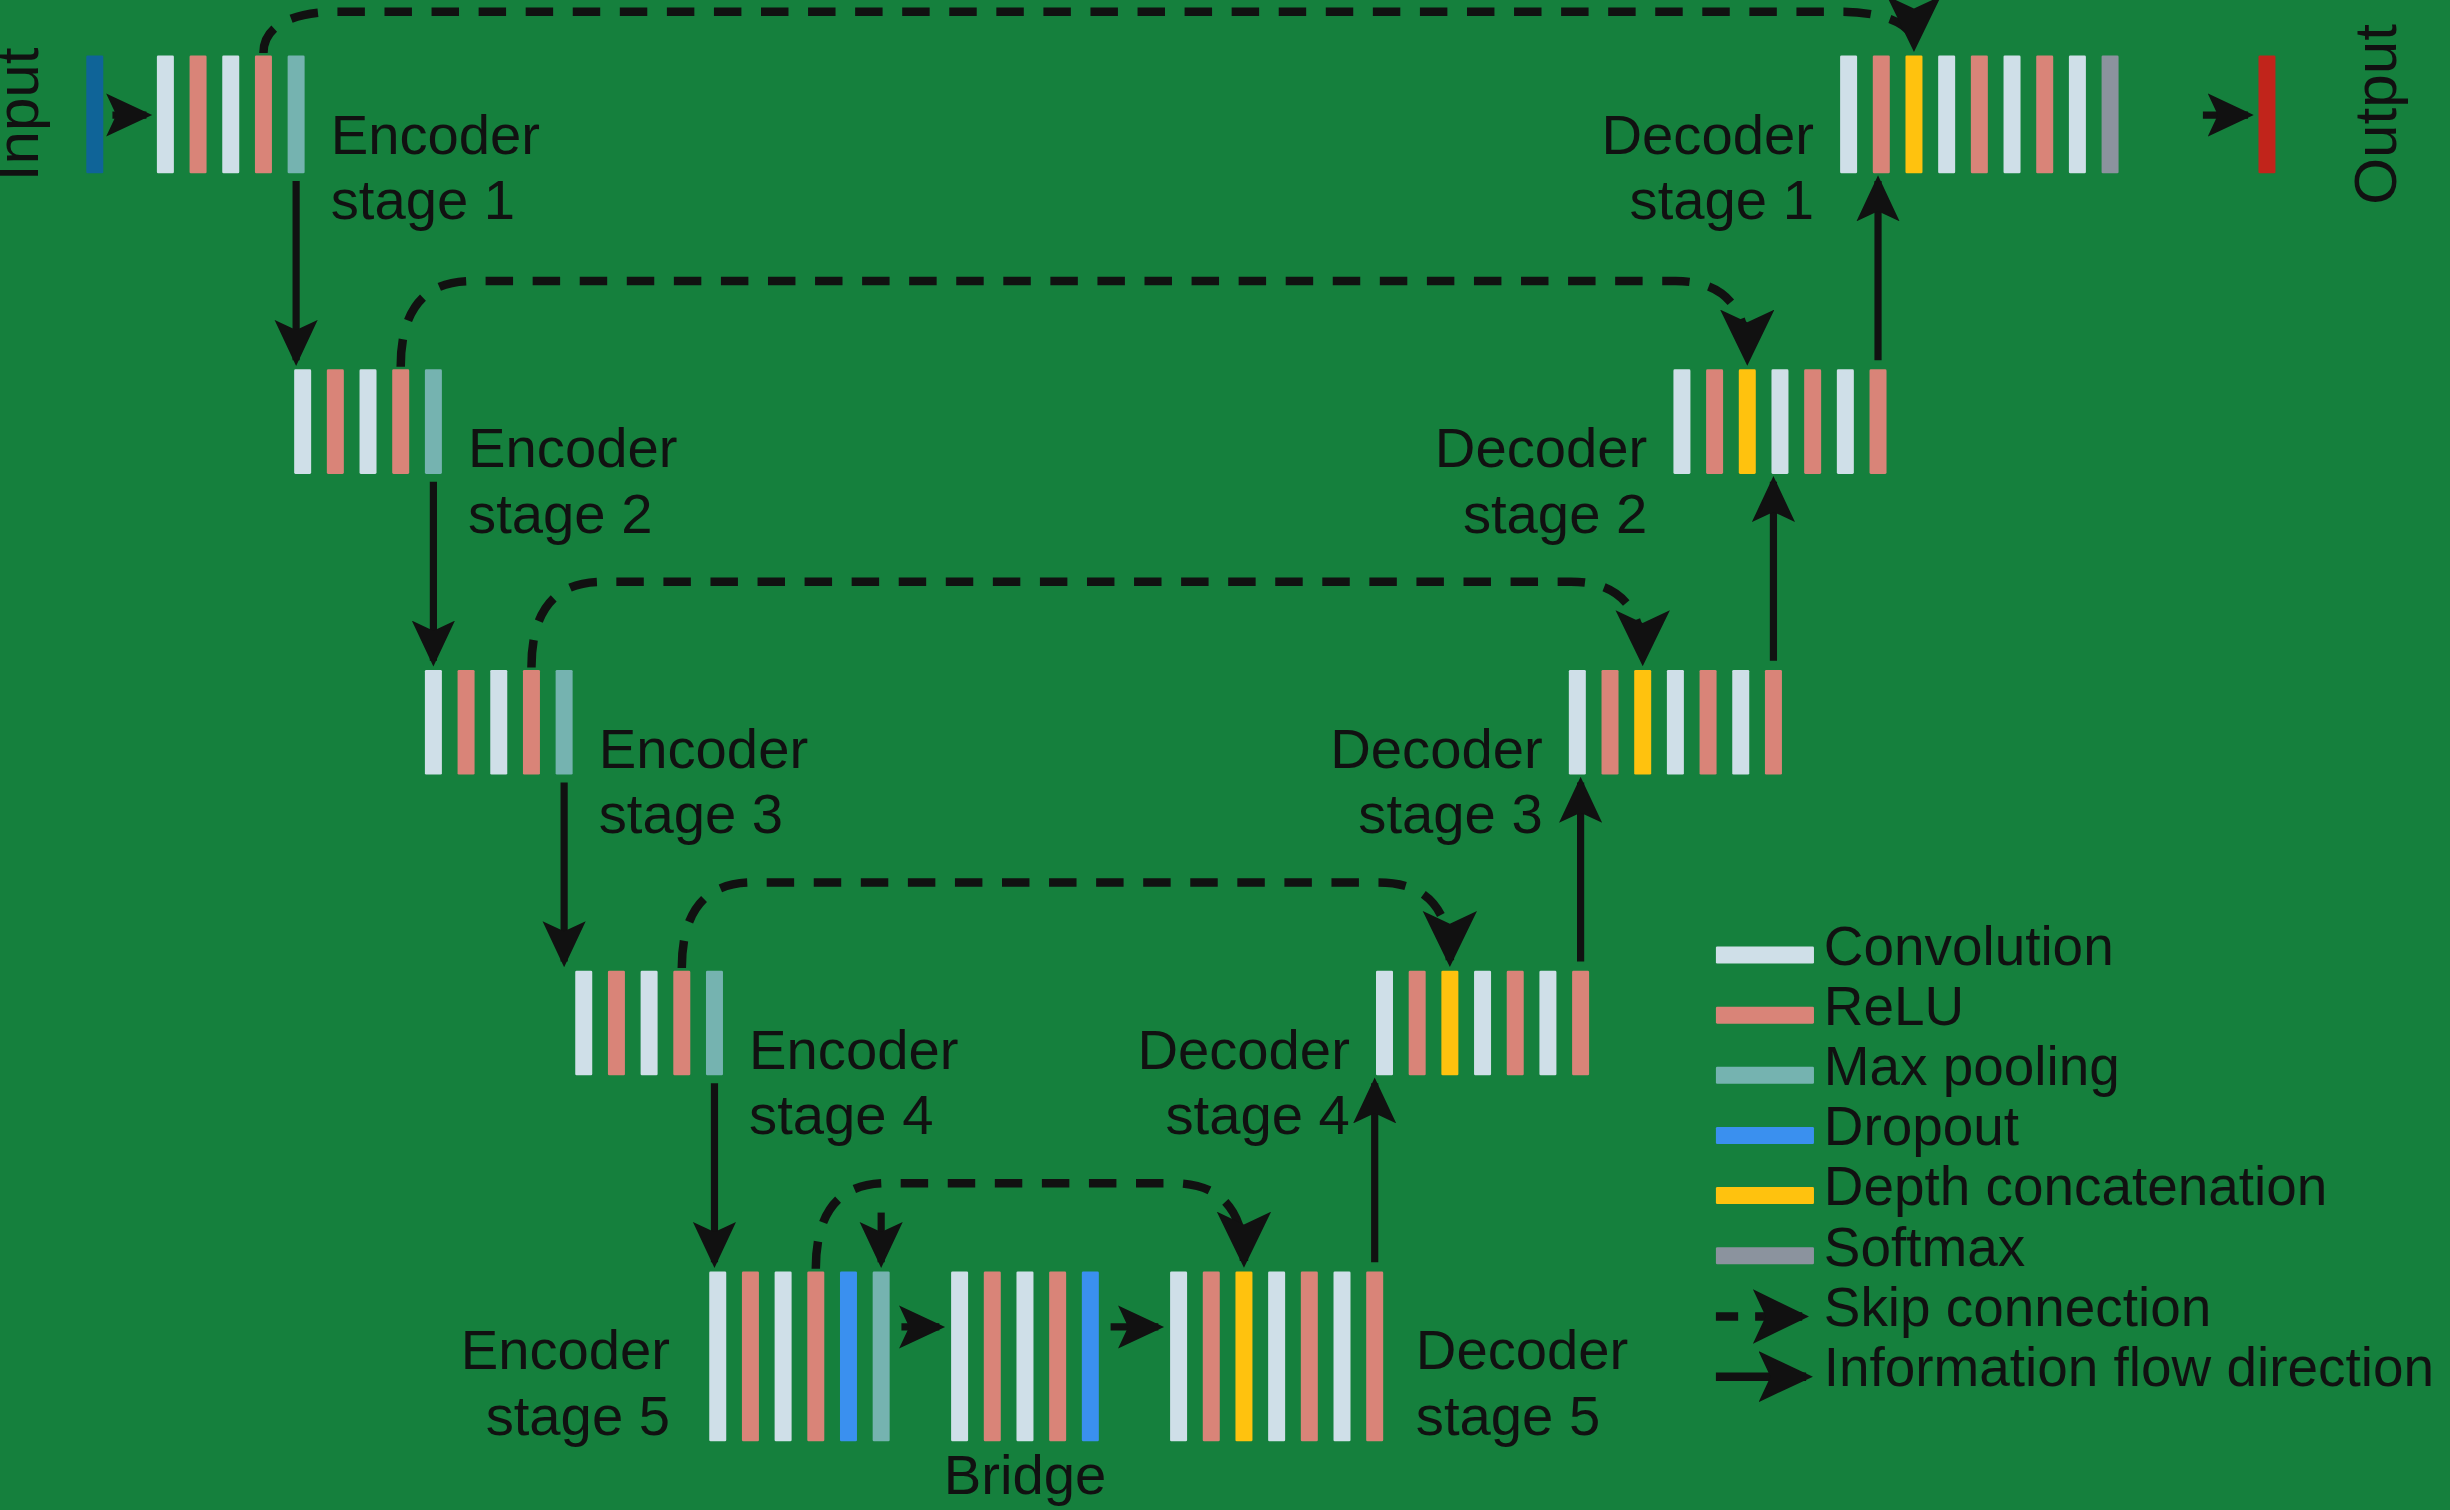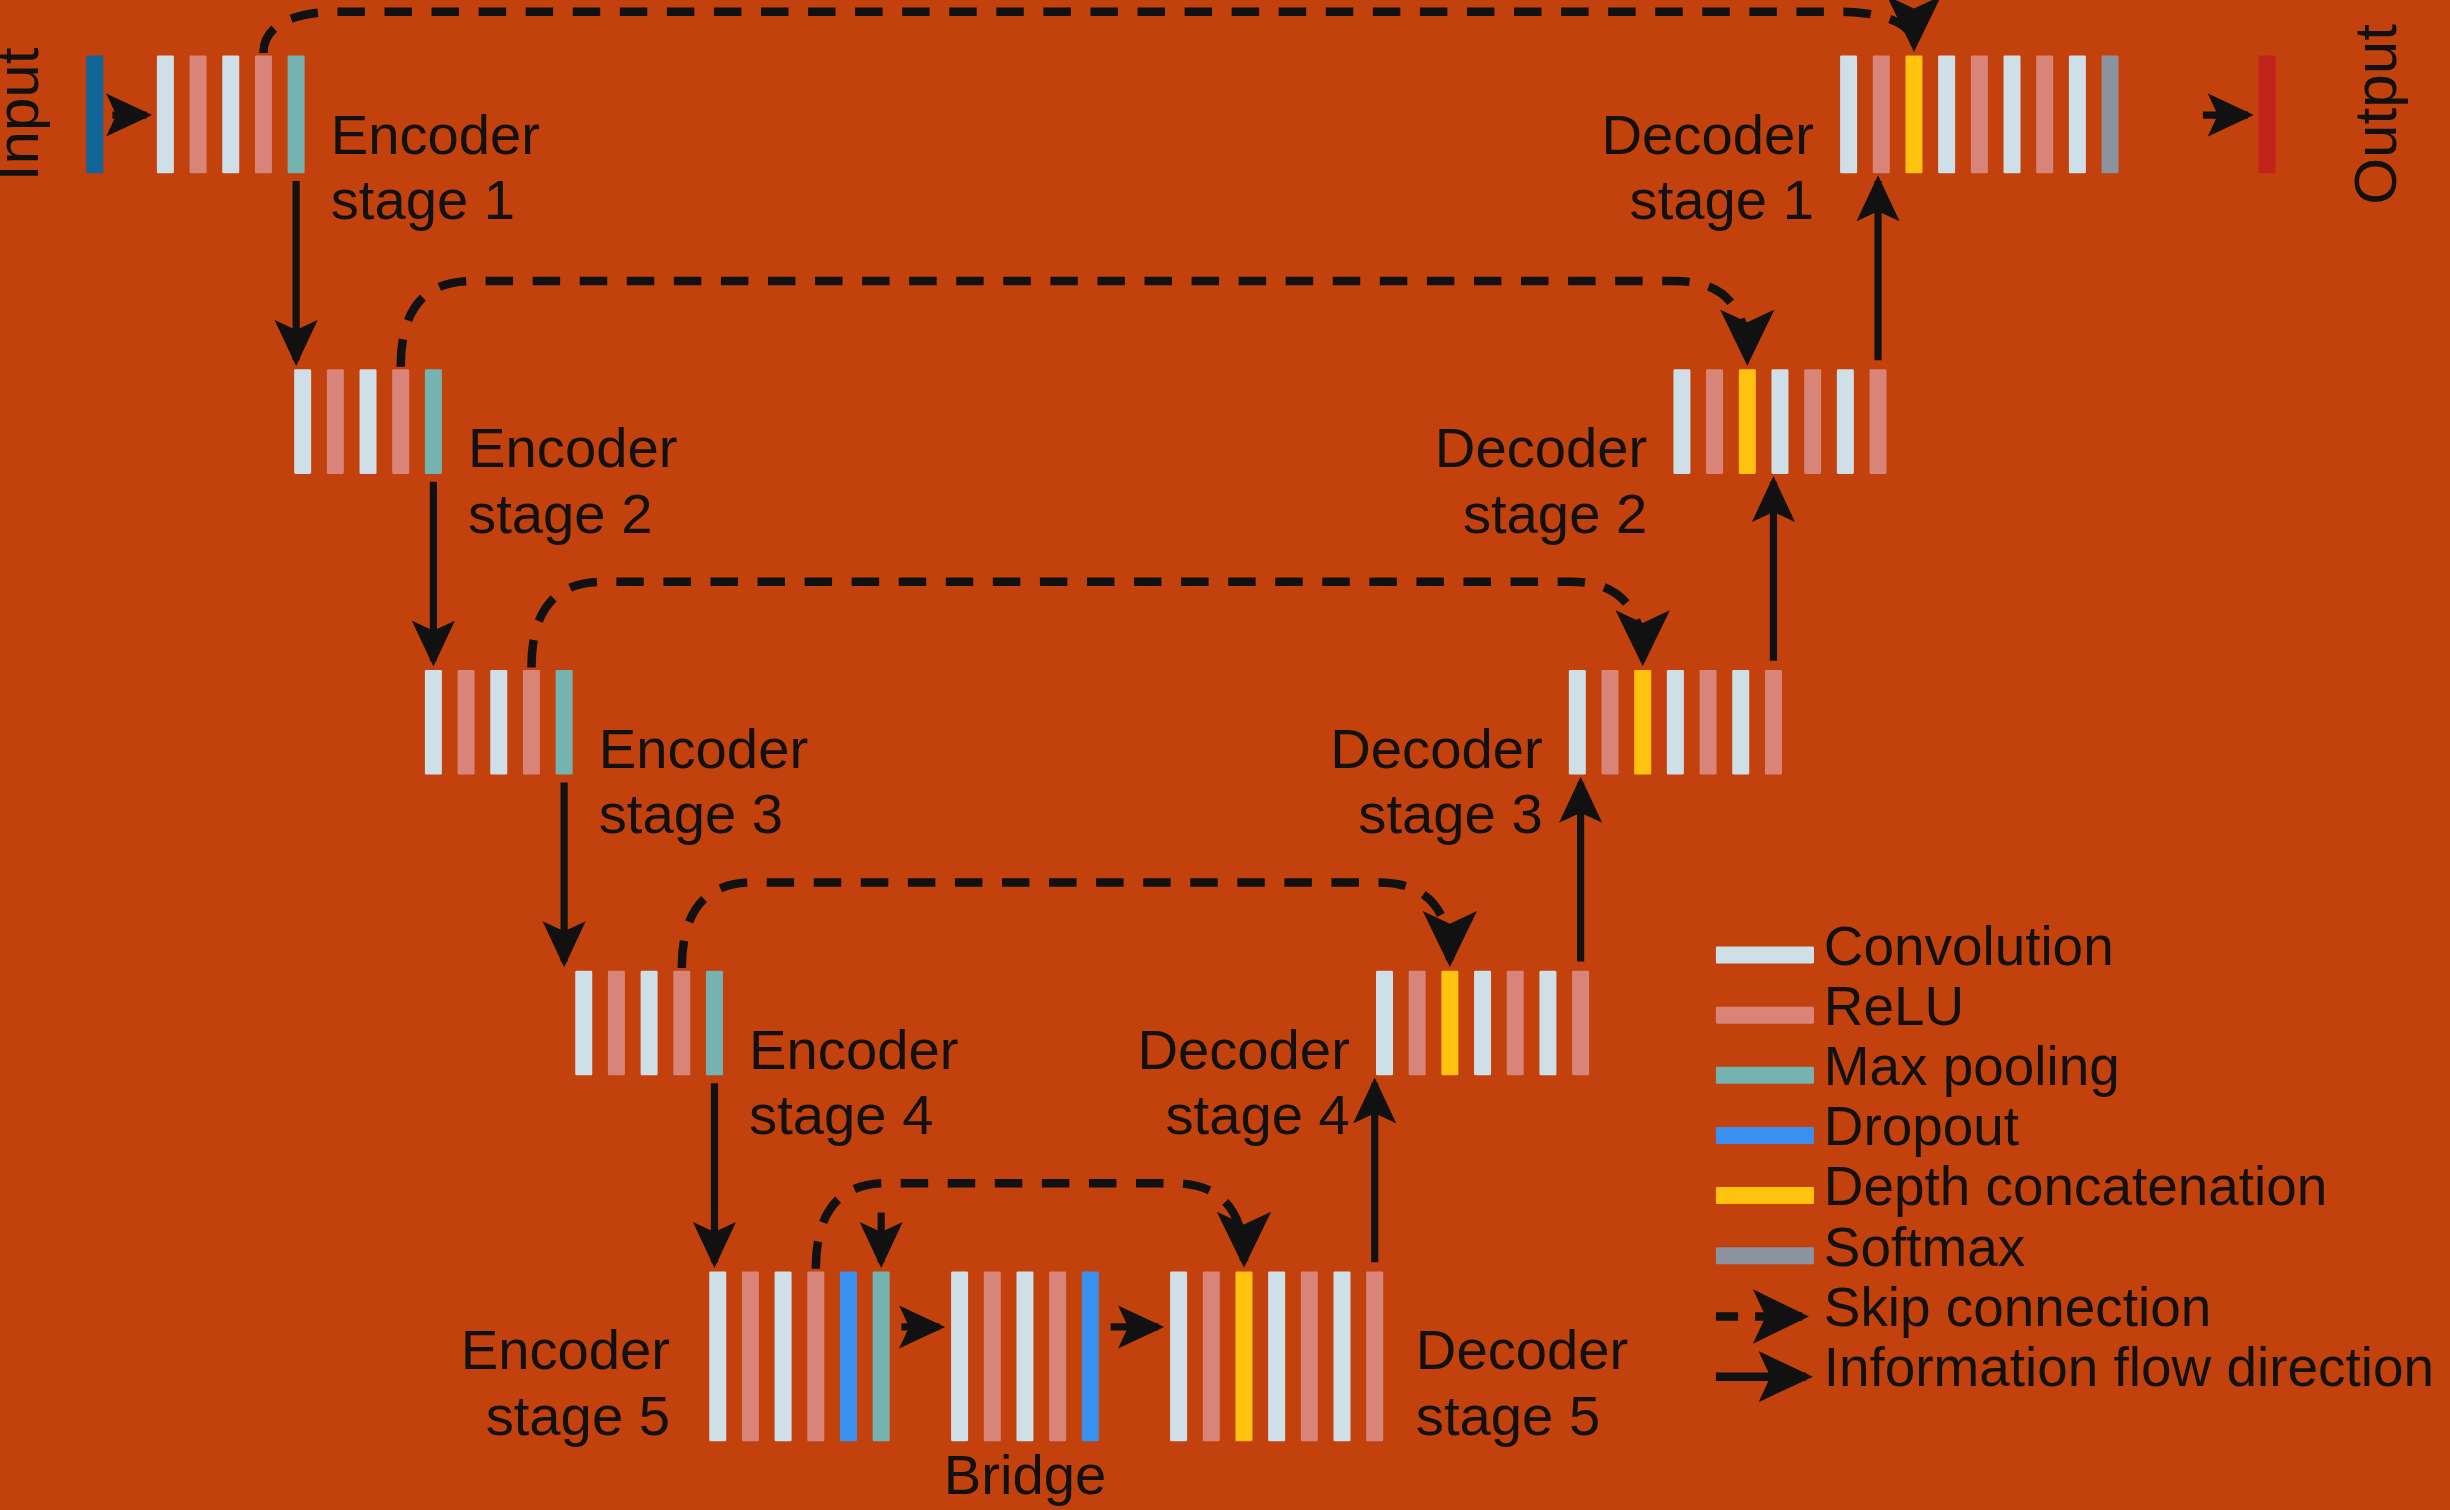--- a/index.html
+++ b/index.html
@@ -1,18 +1,18 @@
 <!DOCTYPE html>
 <html style="font-size:10.5px"><head>
 <meta charset="utf-8">
 <style>
   html,body{margin:0;padding:0;background:#ffffff;}
   body{width:2450px;height:1510px;overflow:hidden;
        font-family:"Liberation Sans", sans-serif;}
-  #root{position:relative;width:2450px;height:1510px;background:#c2410c;}
+  #root{position:relative;width:2450px;height:1510px;background:#15803d;}
   svg#canvas{position:absolute;left:0;top:0;width:2450px;height:1510px;}
   .lbl{font-family:"Liberation Sans", sans-serif;font-size:86px;fill:#111111;}
   .lbl-io{font-family:"Liberation Sans", sans-serif;font-size:92px;fill:#111111;}
   .lgd{font-family:"Liberation Sans", sans-serif;font-size:84px;fill:#111111;}
 </style>
 </head>
 <body>
 
 <div id="root">
   <svg id="canvas" viewBox="0 0 3748 2310">

